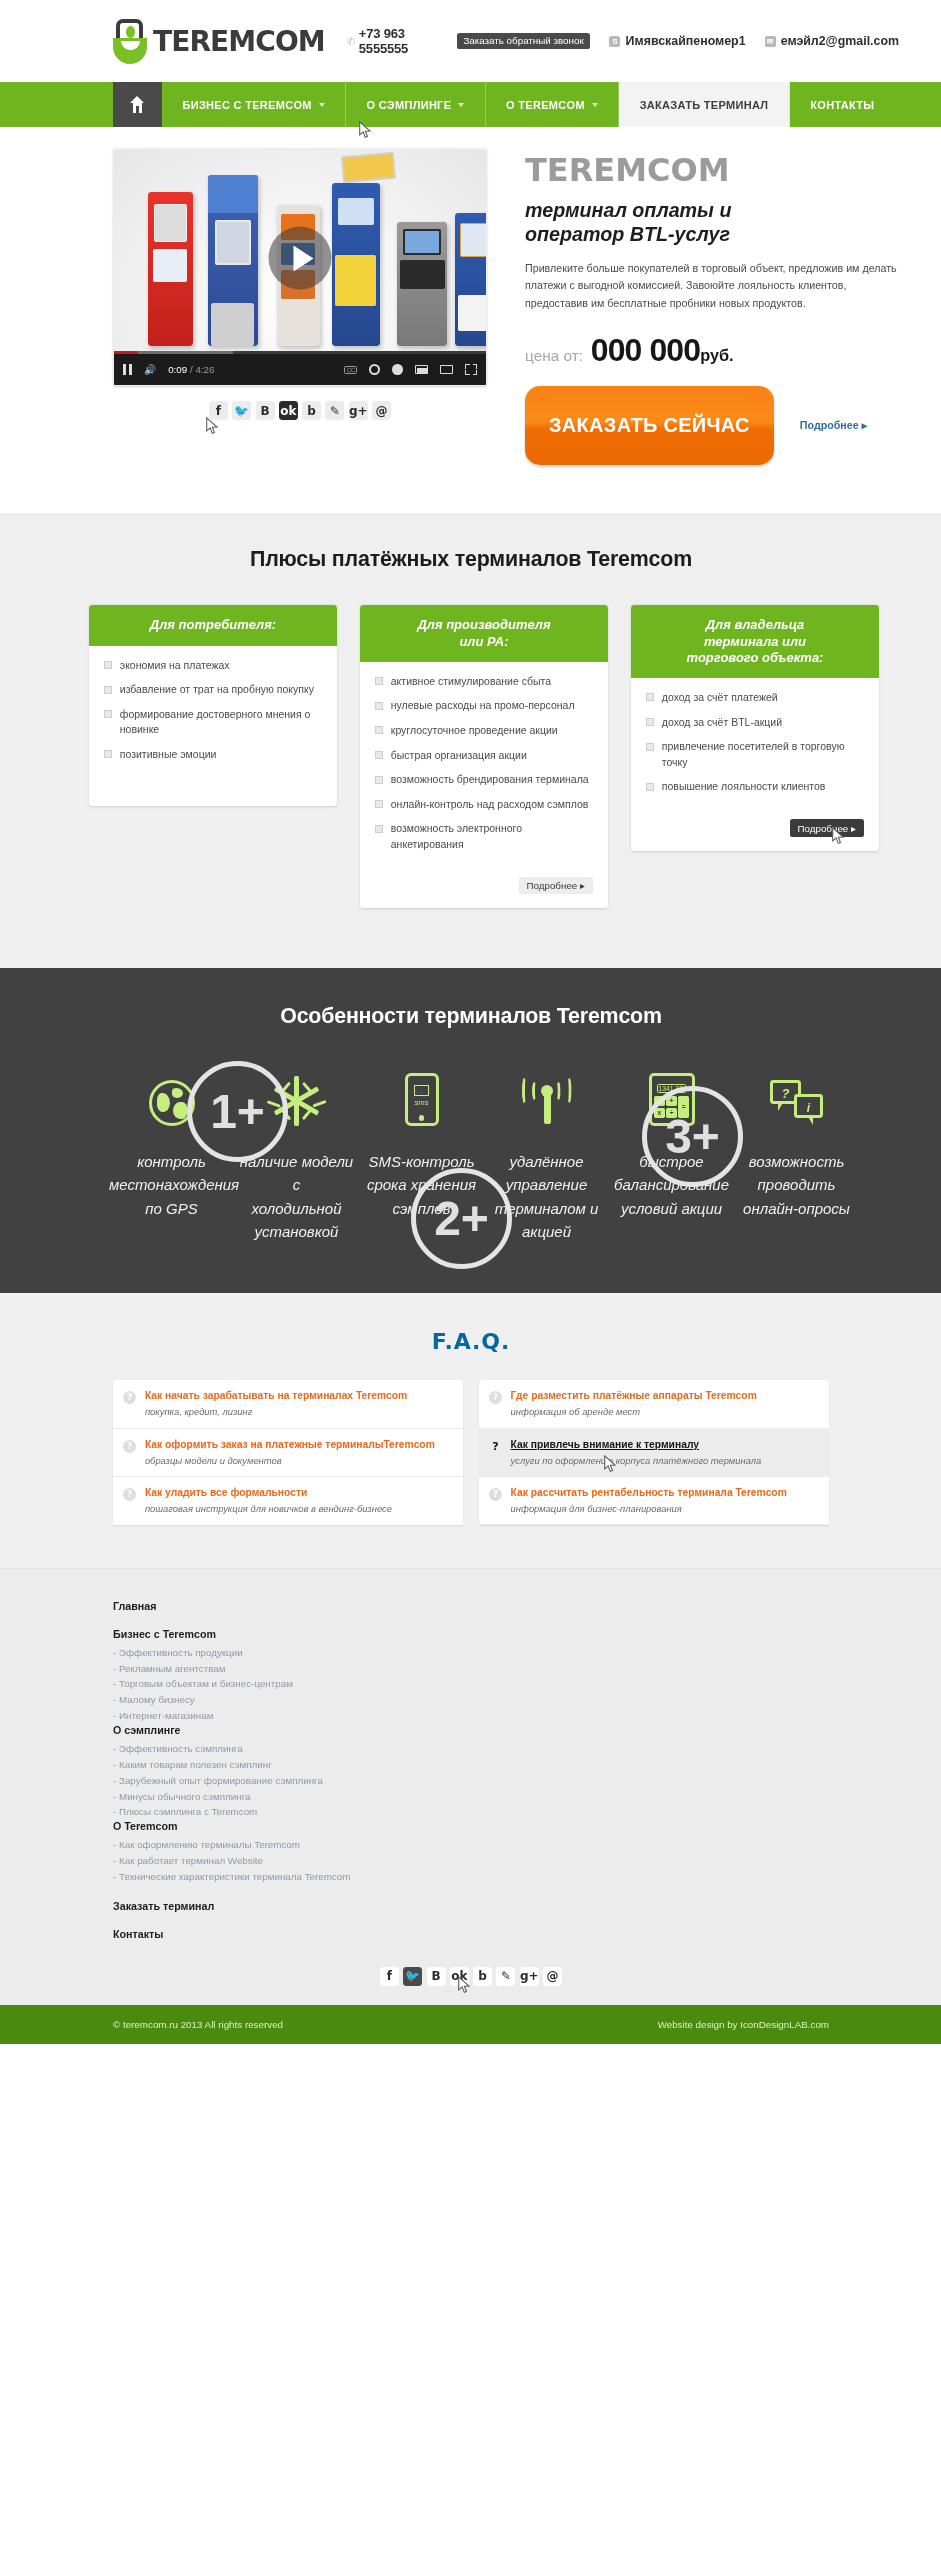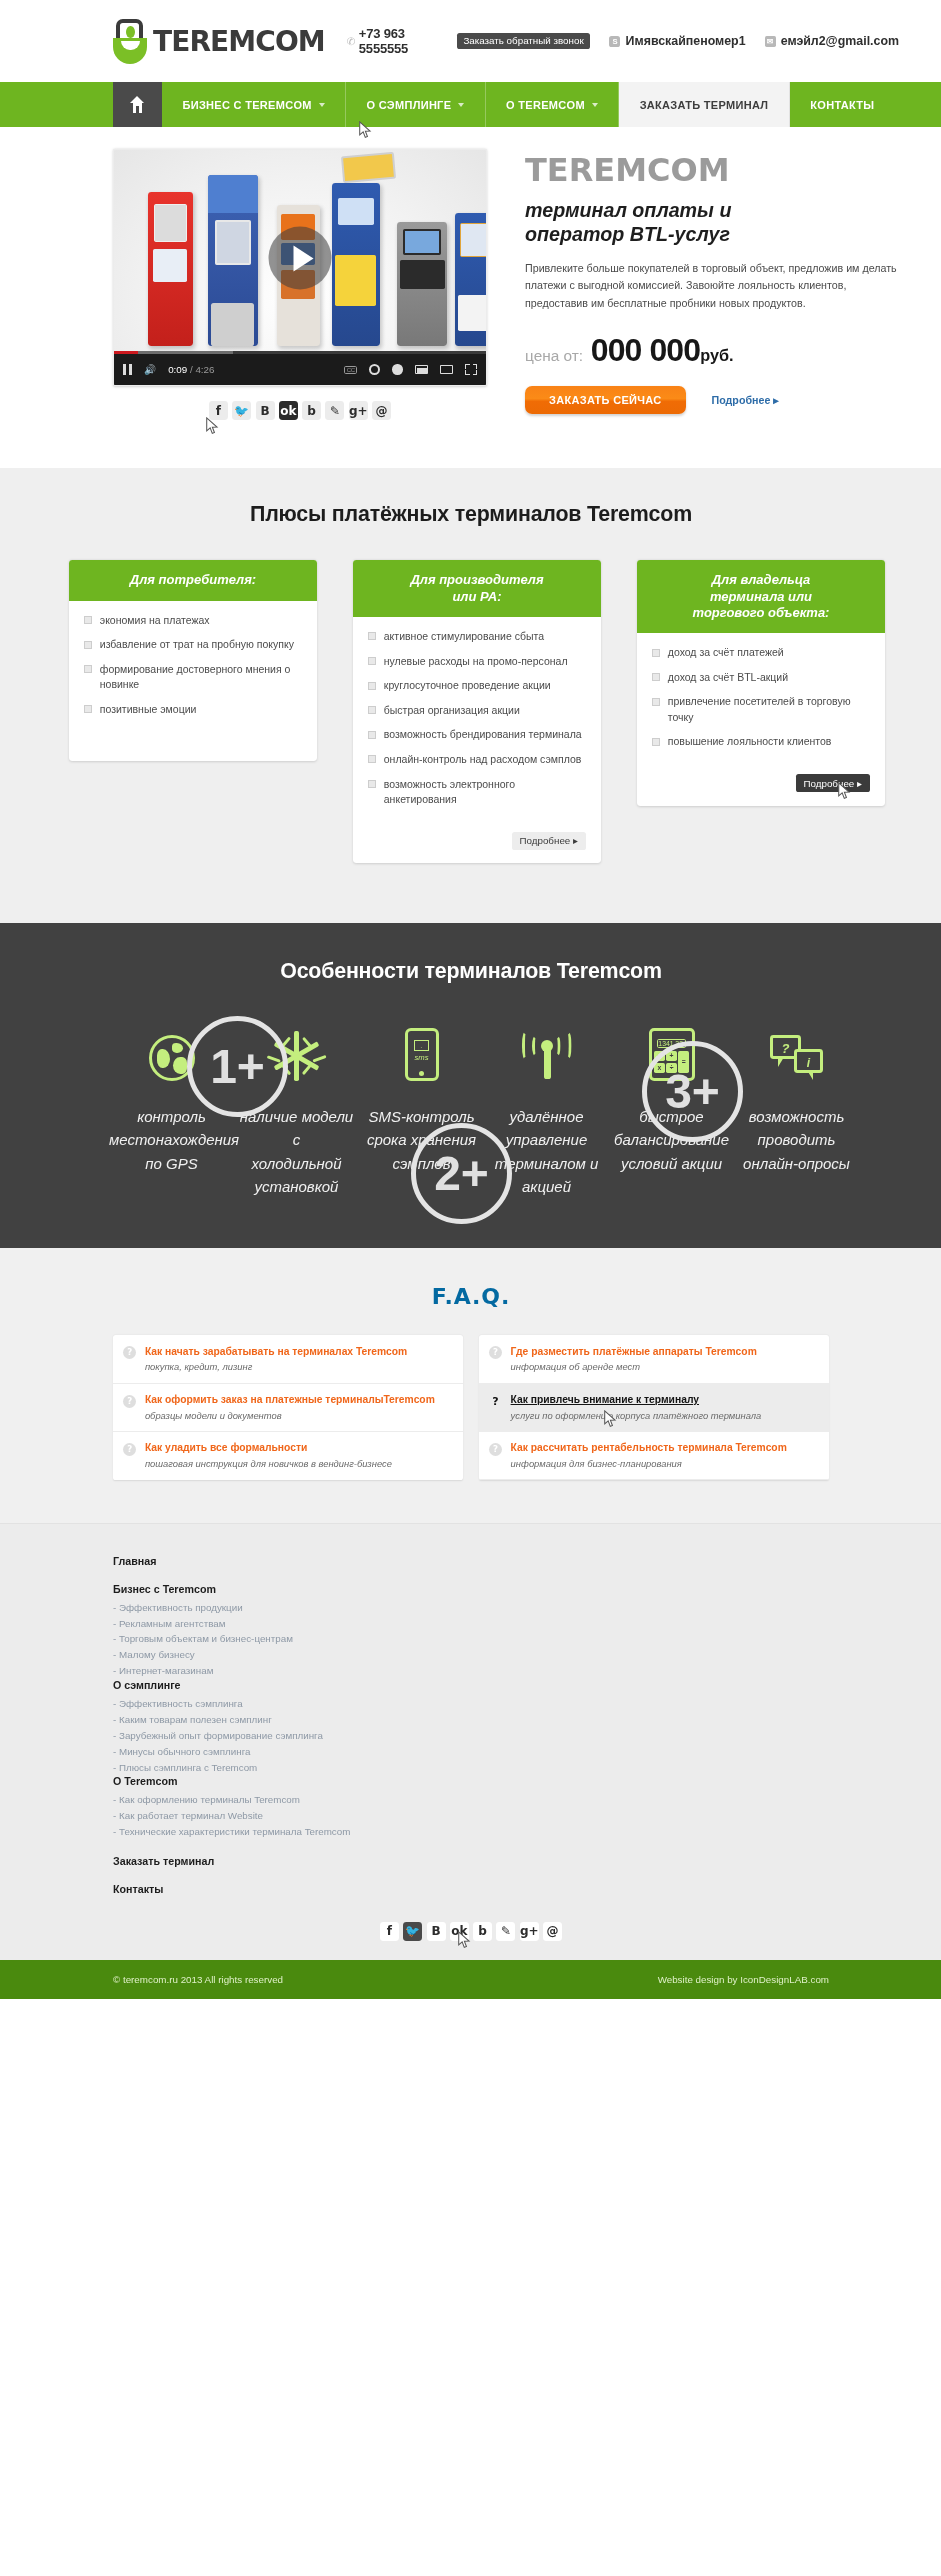--- a/index.html
+++ b/index.html
@@ -167,32 +167,32 @@
     line-height:1.22; margin-top:12px;
   }
   .hero-p { font-size:10.7px; color:#4b4b4b; line-height:1.62; margin-top:13.7px;}
   .price-row{ display:flex; align-items:baseline; margin-top:20.5px;}
   .price-lbl{ font-size:15.4px; color:#a8a8a8; margin-right:7.7px;}
   .price-num{ font-size:32px; font-weight:bold; color:#171717; letter-spacing:-0.9px;}
   .price-cur{ font-size:16.3px; font-weight:bold; color:#171717;}
   .cta-row{display:flex;align-items:center;margin-top:17px;}
   .cta {
     background:linear-gradient(180deg,#f98216 0%, #fb8b17 45%, #f06c05 55%, #ec6a04 100%);
-    color:#fff; font-size:11px; font-weight:bold; padding:8px 24px; border-radius:7px;
+    color:#fff; font-size:20px; font-weight:bold; padding:28px 24px; border-radius:15px;
     box-shadow:0 1.7px 2.6px rgba(0,0,0,.18); letter-spacing:0.3px;
   }
   .more-link{ margin-left:26px; color:#2d6ca8; font-size:10.7px; font-weight:bold;}
 
   
   .pluses { background:#efefef; padding:34px 0 60px; position:relative; }
   .sec-title {
     text-align:center; font-family:"Liberation Sans Narrow","Liberation Sans",sans-serif;
     font-weight:bold; font-size:21.4px; color:#1d1d1d; letter-spacing:-0.2px;
   }
-  .cards{ display:flex; gap:36px; margin-top:33px; padding-left:26px; align-items:flex-start;}
+  .cards{ display:flex; justify-content:center; gap:23px; margin-top:33px; padding-left:26px; align-items:flex-start;}
   .card{ width:248px; background:#fff; border-radius:3.4px; box-shadow:0 0.9px 2.6px rgba(0,0,0,.14); position:relative; z-index:2;}
   .card-head{
     background:#6eb520; color:#fff; border-radius:3.4px 3.4px 0 0;
     font-style:italic; font-weight:bold; font-size:13px; text-align:center;
     padding:12px 8.6px; line-height:1.25;
   }
   .card-body{ padding:12px 15.4px 12px 15.4px;}
   .card ul{ list-style:none;}
   .card li{
     font-size:10.5px; color:#4b4b4b; line-height:1.45; padding-left:15.4px;

